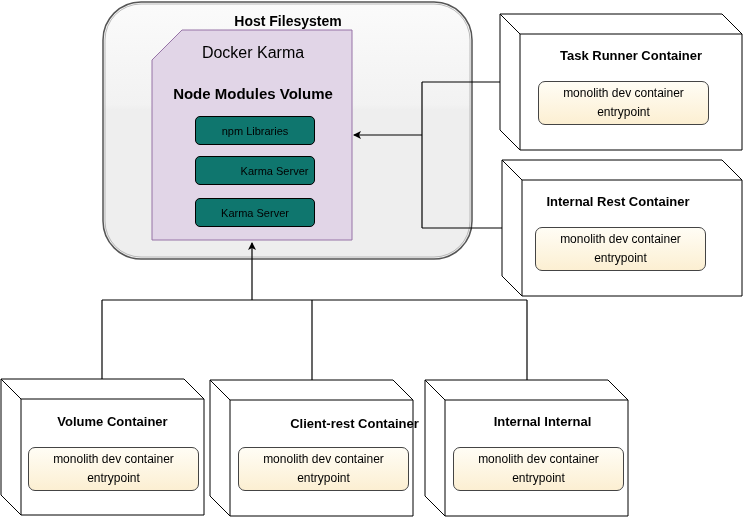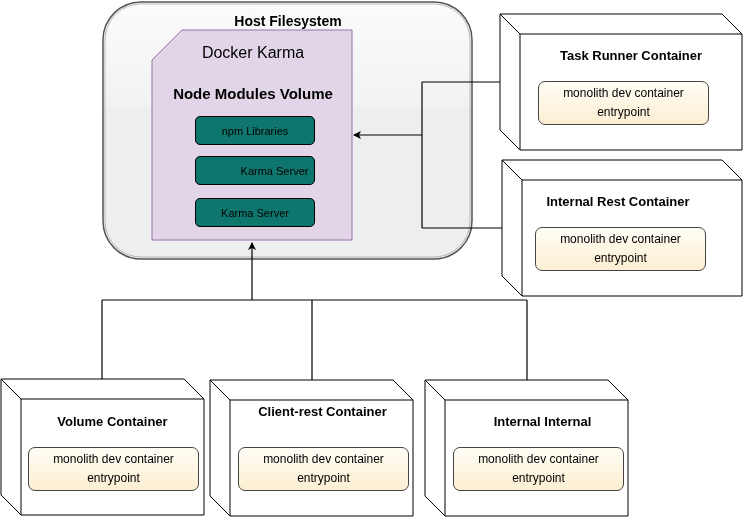--- a/index.html
+++ b/index.html
@@ -96,21 +96,21 @@
   <span>monolith dev container</span>
   <span>entrypoint</span>
 </div>
 
 <div class="abs ctitle" style="left:20px;top:414px;width:185px;">Volume Container</div>
 <div class="abs entry" style="left:28px;top:447px;width:171px;height:44px;">
   <span>monolith dev container</span>
   <span>entrypoint</span>
 </div>
 
-<div class="abs ctitle" style="left:230px;top:404px;width:185px;">Client-rest Container</div>
+<div class="abs ctitle" style="left:230px;top:416px;width:185px;padding-left:32px;">Client-rest Container</div>
 <div class="abs entry" style="left:238px;top:447px;width:171px;height:44px;">
   <span>monolith dev container</span>
   <span>entrypoint</span>
 </div>
 
 <div class="abs ctitle" style="left:445px;top:414px;width:195px;">Internal Internal</div>
 <div class="abs entry" style="left:453px;top:447px;width:171px;height:44px;">
   <span>monolith dev container</span>
   <span>entrypoint</span>
 </div>

